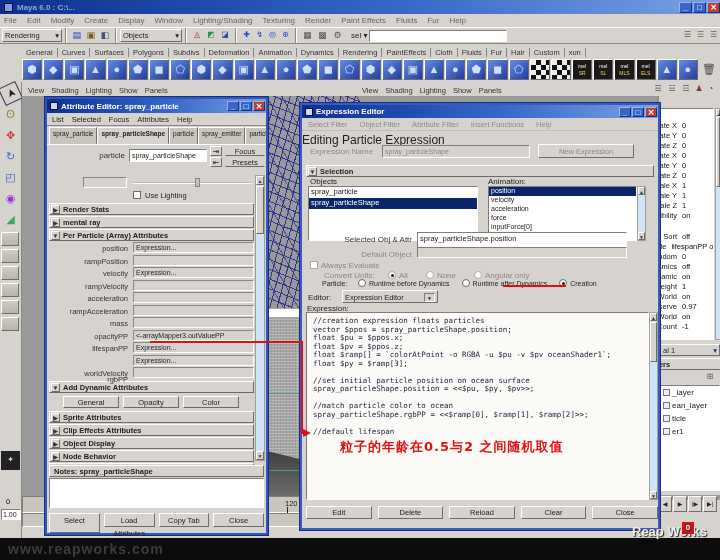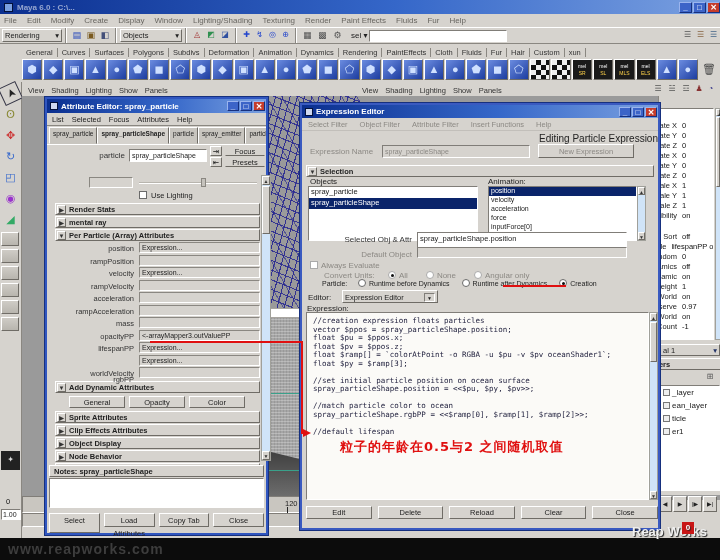--- a/index.html
+++ b/index.html
@@ -400,21 +400,21 @@
 
   <div style="position:relative;height:24px;">
     <span class="field-label" style="position:absolute;left:20px;top:6px;width:58px;">particle</span>
     <span class="white-sunken" style="position:absolute;left:82px;top:4px;width:78px;height:13px;font-size:7px;padding:2px 2px;white-space:nowrap;overflow:hidden;">spray_particleShape</span>
     <span class="btn" style="position:absolute;left:163px;top:1px;width:12px;height:10px;line-height:9px;">⇥</span>
     <span class="btn" style="position:absolute;left:163px;top:12px;width:12px;height:10px;line-height:9px;">⇤</span>
     <span class="btn" style="position:absolute;left:178px;top:1px;width:40px;height:10px;border-color:transparent transparent #6f6c66 transparent;background:none;">Focus</span>
     <span class="btn" style="position:absolute;left:178px;top:12px;width:40px;height:10px;border-color:transparent transparent #6f6c66 transparent;background:none;">Presets</span>
   </div>
 
-  <div style="position:absolute;left:6px;top:76px;width:263px;height:286px;">
+  <div style="position:absolute;left:0;top:76px;width:263px;height:286px;">
 
     <span class="ae-field gray" style="top:2px;left:36px;width:44px;"></span>
     <span style="position:absolute;left:86px;top:7px;width:118px;height:2px;background:#b8b5ae;border-bottom:1px solid #fff;"></span>
     <span style="position:absolute;left:148px;top:3px;width:5px;height:9px;background:#c5c2bc;border:1px solid #8a8781;"></span>
 
     <span class="checkbox" style="position:absolute;left:86px;top:16px;"></span>
     <span style="position:absolute;left:98px;top:16px;font-size:7.5px;">Use Lighting</span>
     <div id="aeSections" style="position:absolute;left:2px;top:28px;width:205px;">
         <div class="section-bar" style="margin-bottom: 1px;">
           <span class="sec-arrow">▶</span>
@@ -510,21 +510,21 @@
     <span class="winbtn" style="width:12px;height:10px;">□</span>
     <span class="winbtn close" style="width:12px;height:10px;">✕</span>
   </div>
   <div class="menu-row" id="eeMenu" style="height:13px;padding-left:6px;font-size:7.5px;gap:12px;color:#8c8984;border-bottom:1px solid #c2bfba;">
       <span class="menu-item">Select Filter</span>
       <span class="menu-item">Object Filter</span>
       <span class="menu-item">Attribute Filter</span>
       <span class="menu-item">Insert Functions</span>
       <span class="menu-item">Help</span>
     </div>
-  <div style="text-align:right;height:12px;font-size:10px;padding-top:2px;">Editing Particle Expression</div>
+  <div style="text-align:left;height:12px;font-size:12px;padding-top:2px;">Editing Particle Expression</div>
 
   <div style="position:relative;height:20px;">
     <span class="gray" style="position:absolute;left:8px;top:4px;">Expression Name</span>
     <span class="sunken gray" style="position:absolute;left:80px;top:2px;width:148px;height:13px;font-size:7px;padding:2px;">spray_particleShape</span>
     <span class="btn gray" style="position:absolute;left:236px;top:1px;width:96px;height:14px;padding-top:2px;">New Expression</span>
   </div>
 
   <div class="section-bar" style="margin:2px 4px 0 4px;">
     <span class="sec-arrow">▼</span>
     <span>Selection</span>

